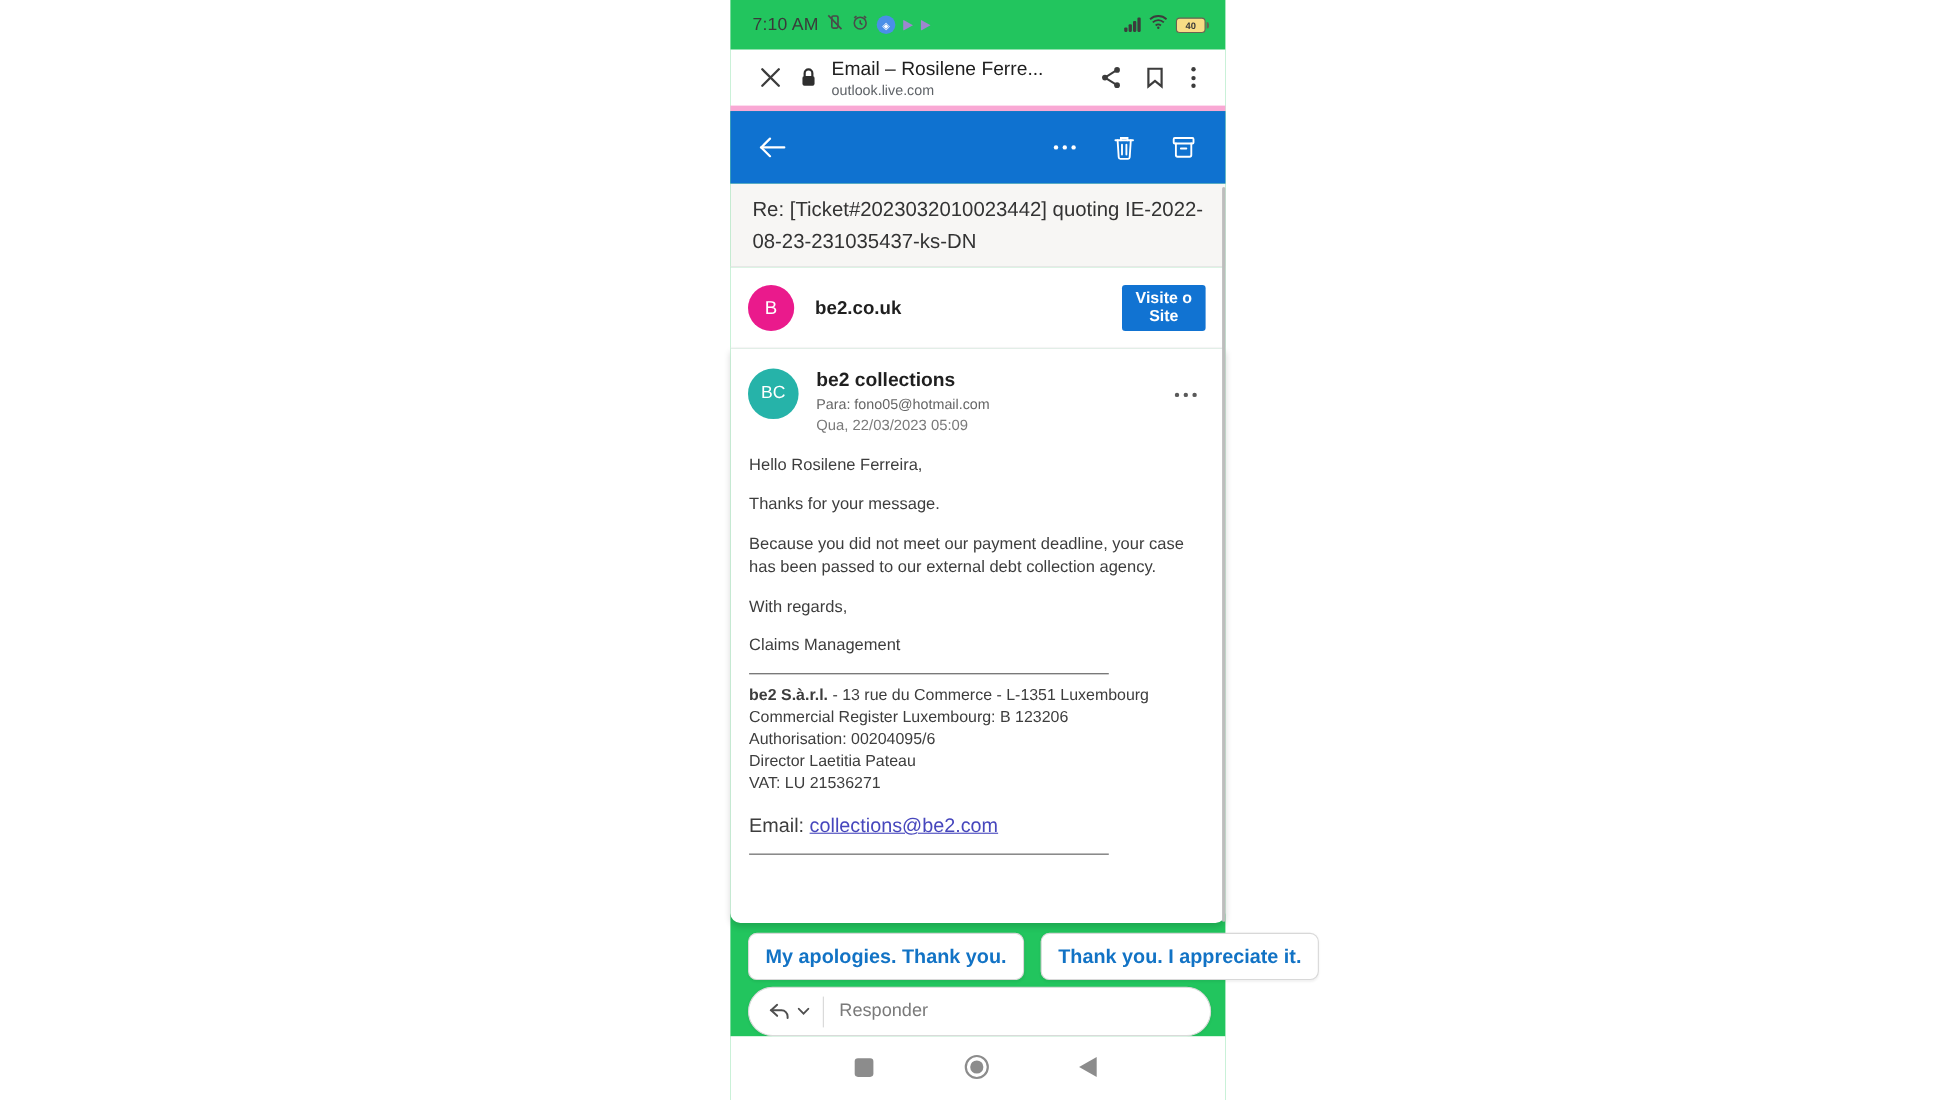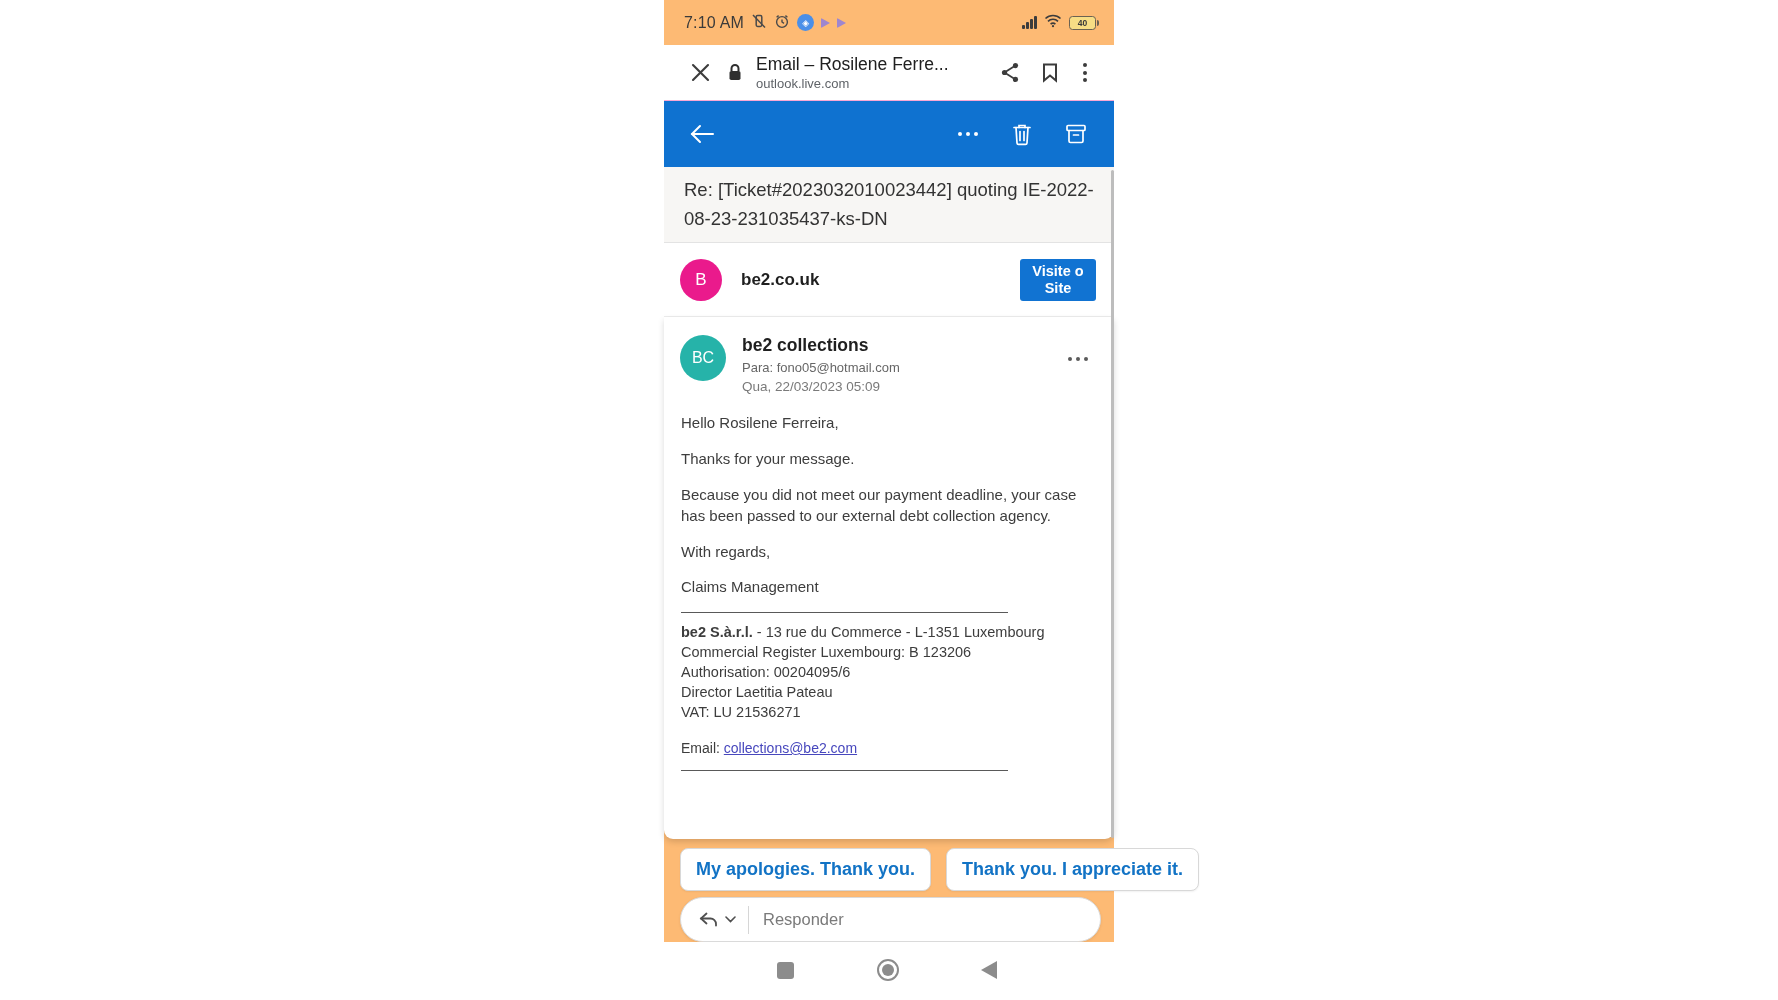--- a/index.html
+++ b/index.html
@@ -1,39 +1,39 @@
 <!DOCTYPE html>
 <html><head>
 <meta charset="utf-8">
 <style>
   * { box-sizing: border-box; margin: 0; padding: 0; }
   html,body { width:1778px; height:1000px; background:#ffffff; overflow:hidden;
               font-family:"Liberation Sans", sans-serif; }
-  .phone { position:absolute; left:664px; top:0; width:450px; height:1000px; background:#fdba74; }
+  .phone { position:absolute; left:664px; top:0; width:450px; height:1000px; background:#22c55e; }
 
   
   .statusbar { height:45px; display:flex; align-items:center; padding:0 18px 0 20px; color:#3a3a3a; }
   .sb-time { font-size:16px; letter-spacing:.2px; }
   .sb-left-icons { display:flex; align-items:center; gap:7px; margin-left:7px; }
   .sb-right { margin-left:auto; display:flex; align-items:center; gap:7px; }
   .sig-bars { display:flex; align-items:flex-end; gap:1.5px; height:13px; }
   .sig-bars i { width:2.6px; background:#3c3c3c; border-radius:1px; display:block; }
   .battery { position:relative; width:27px; height:14px; border:1.6px solid #6b6252; border-radius:3.5px;
              background:#f7dd85; display:flex; align-items:center; justify-content:center; }
   .battery:after { content:""; position:absolute; right:-4px; top:3px; width:2.5px; height:6px;
                    background:#6b6252; border-radius:0 2px 2px 0; }
   .battery span { font-size:8.5px; font-weight:bold; color:#3a3a3a; }
   .play-tri { width:0; height:0; border-top:5.5px solid transparent; border-bottom:5.5px solid transparent;
               border-left:9px solid #9e86cf; border-radius:1px; }
   .app-badge { width:17px; height:17px; border-radius:50%; background:#4a8fe8; color:#fff;
                display:flex; align-items:center; justify-content:center; font-size:9px; }
 
   
   .appbar { height:56px; display:flex; align-items:center; padding:0 14px 0 16px; background:#fff;
-            border-bottom:1px solid #f9a8d4; }
+            border-bottom:5px solid #f9a8d4; }
   .iconbtn { display:flex; align-items:center; justify-content:center; width:40px; height:40px; flex:0 0 auto; }
   .titlebox { margin-left:6px; min-width:0; flex:1; }
   .pg-title { font-size:17.5px; color:#202020; white-space:nowrap; overflow:hidden; }
   .pg-url { font-size:13px; color:#5f6368; margin-top:1px; }
   .kebab-v { display:flex; flex-direction:column; gap:3.5px; }
   .kebab-v i, .kebab-h i { width:4px; height:4px; border-radius:50%; background:#3c3c3c; display:block; }
   .kebab-h { display:flex; gap:4px; }
 
   
   .mailbar { height:66px; background:#0f72d0; display:flex; align-items:center; padding:0 18px; }
@@ -65,21 +65,21 @@
   .msg-to { font-size:13px; color:#666; margin-top:4px; }
   .msg-date { font-size:13.5px; color:#7a7a7a; margin-top:4px; }
   .msg-kebab { margin-left:auto; padding-top:8px; }
   .msg-kebab i { background:#5a5a5a; }
   .msg-body { padding:18px 32px 0 17px; font-size:15px; color:#3d3d3d; line-height:1.44; }
   .msg-body p { margin:0 0 14px; }
   .closing { margin-top:18px; }
   .signoff { margin-bottom:10px; }
   .sig-hr { border:none; border-top:1px solid #595959; width:327px; margin:12px 0 9px; }
   .sig { font-size:14.5px; line-height:1.38; color:#3d3d3d; }
-  .email-line { margin-top:16px; font-size:14px; color:#3d3d3d; }
+  .email-line { margin-top:16px; font-size:18px; color:#3d3d3d; }
   .email-line a { color:#4747bd; }
   .scrollbar { position:absolute; right:0; top:170px; width:3px; height:668px; background:#bdbdbd; border-radius:2px; }
 
   
   .replies { position:absolute; left:16px; top:848px; width:421px; display:flex; gap:15px; }
   .reply-chip { background:#fff; border:1px solid #d8d8d8; border-radius:8px; box-shadow:0 1px 2px rgba(0,0,0,.06);
                 color:#1273c5; font-family:inherit; font-weight:bold; font-size:18px; padding:10px 15px; white-space:nowrap; }
 
   
   .replybar { position:absolute; left:16px; top:897px; width:421px; height:45px; background:#fff;

